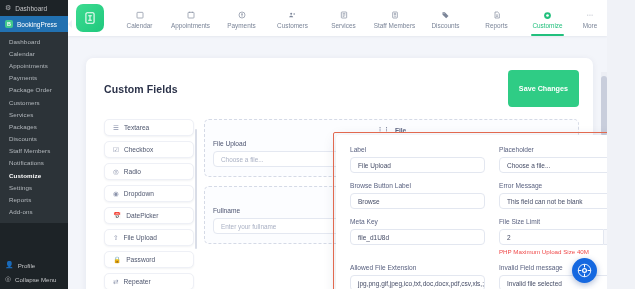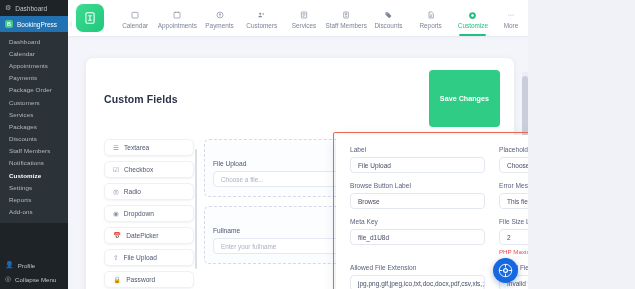--- a/index.html
+++ b/index.html
@@ -2,21 +2,21 @@
 <html><head>
 <meta charset="utf-8">
 <style>
   * { box-sizing: border-box; margin: 0; padding: 0; }
   html, body {
     width: 635px; height: 289px;
     font-family: "Liberation Sans", sans-serif;
     overflow: hidden;
     background: #f0f2f7;
   }
-  .app { position: relative; width: 528px; height: 289px; display: flex; border-radius: 17px; }
+  .app { position: relative; width: 607px; height: 289px; display: flex; border-radius: 17px; }
 
   
   .wp-sidebar {
     width: 68px; height: 289px; background: #1d2327;
     flex: 0 0 68px; display: flex; flex-direction: column;
     position: relative; z-index: 30;
   }
   .wp-top-item {
     display: flex; align-items: center; gap: 4px;
     padding: 4px 5px; color: #c3c4c7; font-size: 6.5px;
@@ -85,21 +85,21 @@
     background: #fff; border-radius: 7px;
     box-shadow: 0 1px 6px rgba(25,40,80,.07);
   }
   .card-head {
     display: flex; align-items: center; justify-content: space-between;
     padding: 12px 14px 0 18px;
   }
   .card-title { font-size: 10.5px; font-weight: bold; color: #2b3249; letter-spacing: .1px; }
   .save-btn {
     background: #2fcc85; color: #fff; border: none; border-radius: 4px;
-    font-size: 7.2px; font-weight: bold; padding: 24px 11px;
+    font-size: 7.2px; font-weight: bold; padding: 14px 11px;
     font-family: "Liberation Sans", sans-serif; cursor: pointer;
   }
 
   
   .builder { display: flex; gap: 10px; padding: 12px 14px 0 18px; }
   .palette { width: 90px; flex: 0 0 90px; position: relative; }
   .pal-item {
     background: #fff; border: 1px solid #eef0f6; border-radius: 5px;
     box-shadow: 0 1px 2px rgba(30,45,80,.06);
     height: 17px; margin-bottom: 5px; display: flex; align-items: center;

